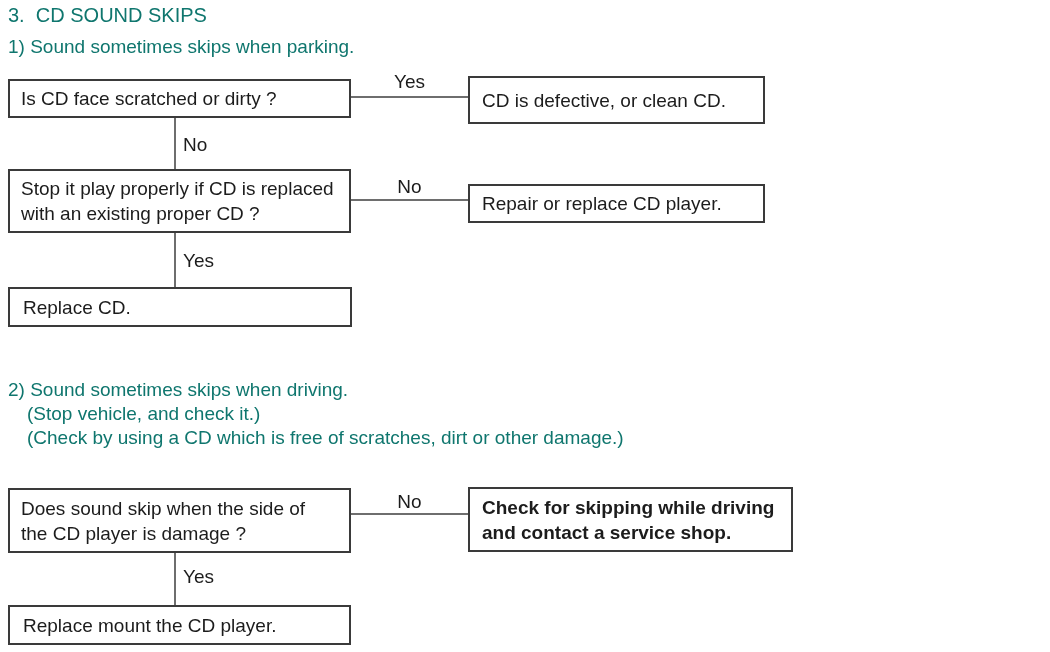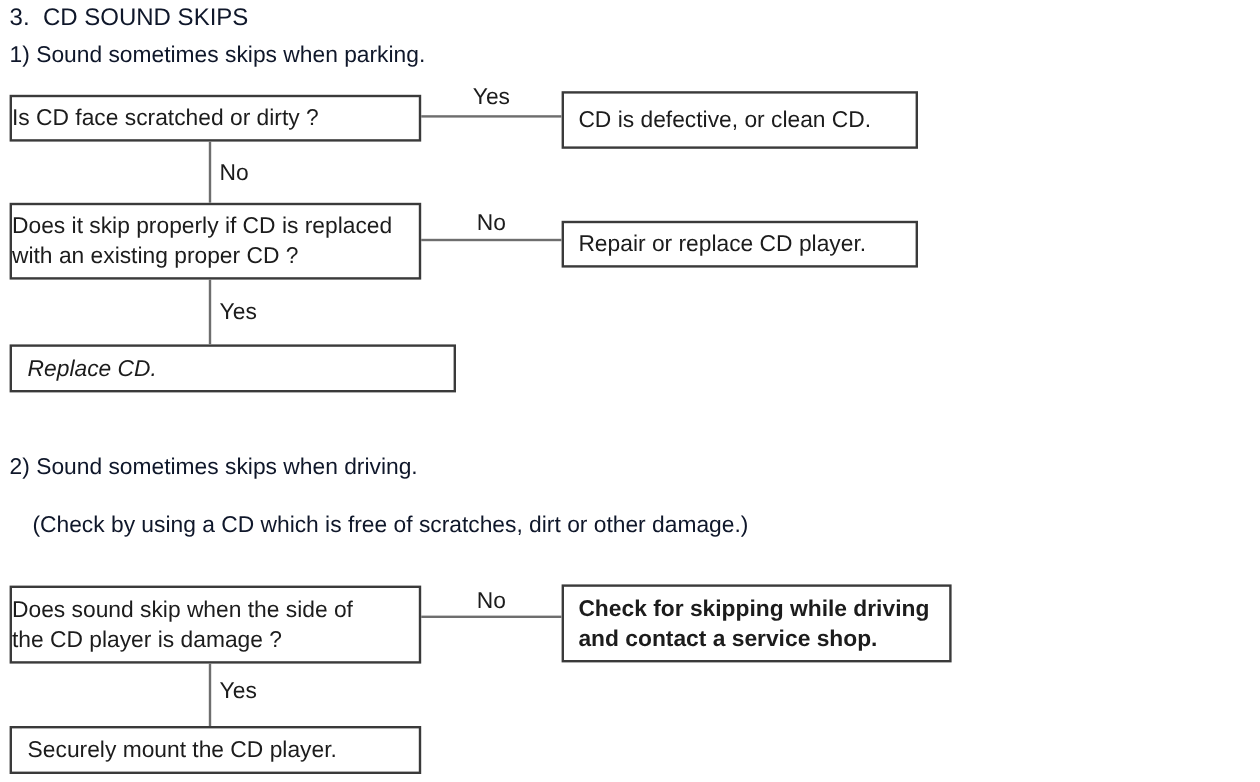--- a/index.html
+++ b/index.html
@@ -10,39 +10,40 @@
     background: #ffffff;
     font-family: "Liberation Sans", "DejaVu Sans", sans-serif;
     color: #1c1c1c;
     overflow: hidden;
   }
   .tline {
     position: absolute;
     font-size: 19px;
     line-height: 22px;
     white-space: pre;
-    color: #0f172a;
+    color: #0f766e;
   }
   .title {
     font-size: 20px;
     line-height: 23px;
   }
   .box {
     position: absolute;
     box-sizing: border-box;
     border: 2px solid #3a3a3a;
     background: #ffffff;
     display: flex;
     flex-direction: column;
     justify-content: center;
     align-items: flex-start;
     font-size: 19px;
     color: #1c1c1c;
   }
   .box .bl {
+    padding-left: 11px;
     line-height: 25px;
     white-space: nowrap;
   }
   .box.rpad .bl { padding-left: 12px; }
   .hline {
     position: absolute;
     height: 2px;
     background: #6e6e6e;
   }
   .vline {
@@ -71,21 +72,21 @@
   #lbl-no1    { left: 183px; top: 134px; }
 
   #box-q2     { left: 8px;   top: 169px; width: 343px; height: 64px; }
   #conn-no2   { left: 351px; top: 199px; width: 117px; }
   #lbl-no2    { left: 351px; top: 176px; width: 117px; }
   #rbox-2     { left: 468px; top: 184px; width: 297px; height: 39px; justify-content: center; }
 
   #vconn-2    { left: 174px; top: 233px; height: 54px; }
   #lbl-yes2   { left: 183px; top: 250px; }
 
-  #box-r1     { left: 8px;   top: 287px; width: 372px; height: 40px; font-style: italic; }
+  #box-r1     { left: 8px;   top: 287px; width: 344px; height: 40px; }
   #box-r1 .bl { padding-left: 13px; }
 
   
   #s2-heading { left: 8px;  top: 379px; }
   #s2-note1   { left: 27px; top: 403px; }
   #s2-note2   { left: 27px; top: 427px; }
 
   #box-q3     { left: 8px;   top: 488px; width: 343px; height: 65px; text-align: right; }
   #conn-no3   { left: 351px; top: 513px; width: 117px; }
   #lbl-no3    { left: 351px; top: 491px; width: 117px; }
@@ -114,54 +115,55 @@
   <div id="lbl-yes1" class="clabel center">Yes</div>
 
   <div id="rbox-1" class="box rpad">
     <div class="bl">CD is defective, or clean CD.</div>
   </div>
 
   <div id="vconn-1" class="vline"></div>
   <div id="lbl-no1" class="clabel">No</div>
 
   <div id="box-q2" class="box">
-    <div class="bl">Does it skip properly if CD is replaced</div>
+    <div class="bl">Stop it play properly if CD is replaced</div>
     <div class="bl">with an existing proper CD ?</div>
   </div>
 
   <div id="conn-no2" class="hline"></div>
   <div id="lbl-no2" class="clabel center">No</div>
 
   <div id="rbox-2" class="box rpad">
     <div class="bl">Repair or replace CD player.</div>
   </div>
 
   <div id="vconn-2" class="vline"></div>
   <div id="lbl-yes2" class="clabel">Yes</div>
 
   <div id="box-r1" class="box">
     <div class="bl">Replace CD.</div>
   </div>
 
   <div id="s2-heading" class="tline">2) Sound sometimes skips when driving.</div>
+  <div id="s2-note1" class="tline">(Stop vehicle, and check it.)</div>
   <div id="s2-note2" class="tline">(Check by using a CD which is free of scratches, dirt or other damage.)</div>
 
   <div id="box-q3" class="box">
     <div class="bl">Does sound skip when the side of</div>
     <div class="bl">the CD player is damage ?</div>
   </div>
 
   <div id="conn-no3" class="hline"></div>
   <div id="lbl-no3" class="clabel center">No</div>
 
   <div id="rbox-3" class="box rpad">
     <div class="bl">Check for skipping while driving</div>
     <div class="bl">and contact a service shop.</div>
   </div>
 
   <div id="vconn-3" class="vline"></div>
   <div id="lbl-yes3" class="clabel">Yes</div>
 
   <div id="box-r2" class="box">
-    <div class="bl">Securely mount the CD player.</div>
+    <div class="bl">Replace mount the CD player.</div>
   </div>
 
 </div>
 
 </body></html>

